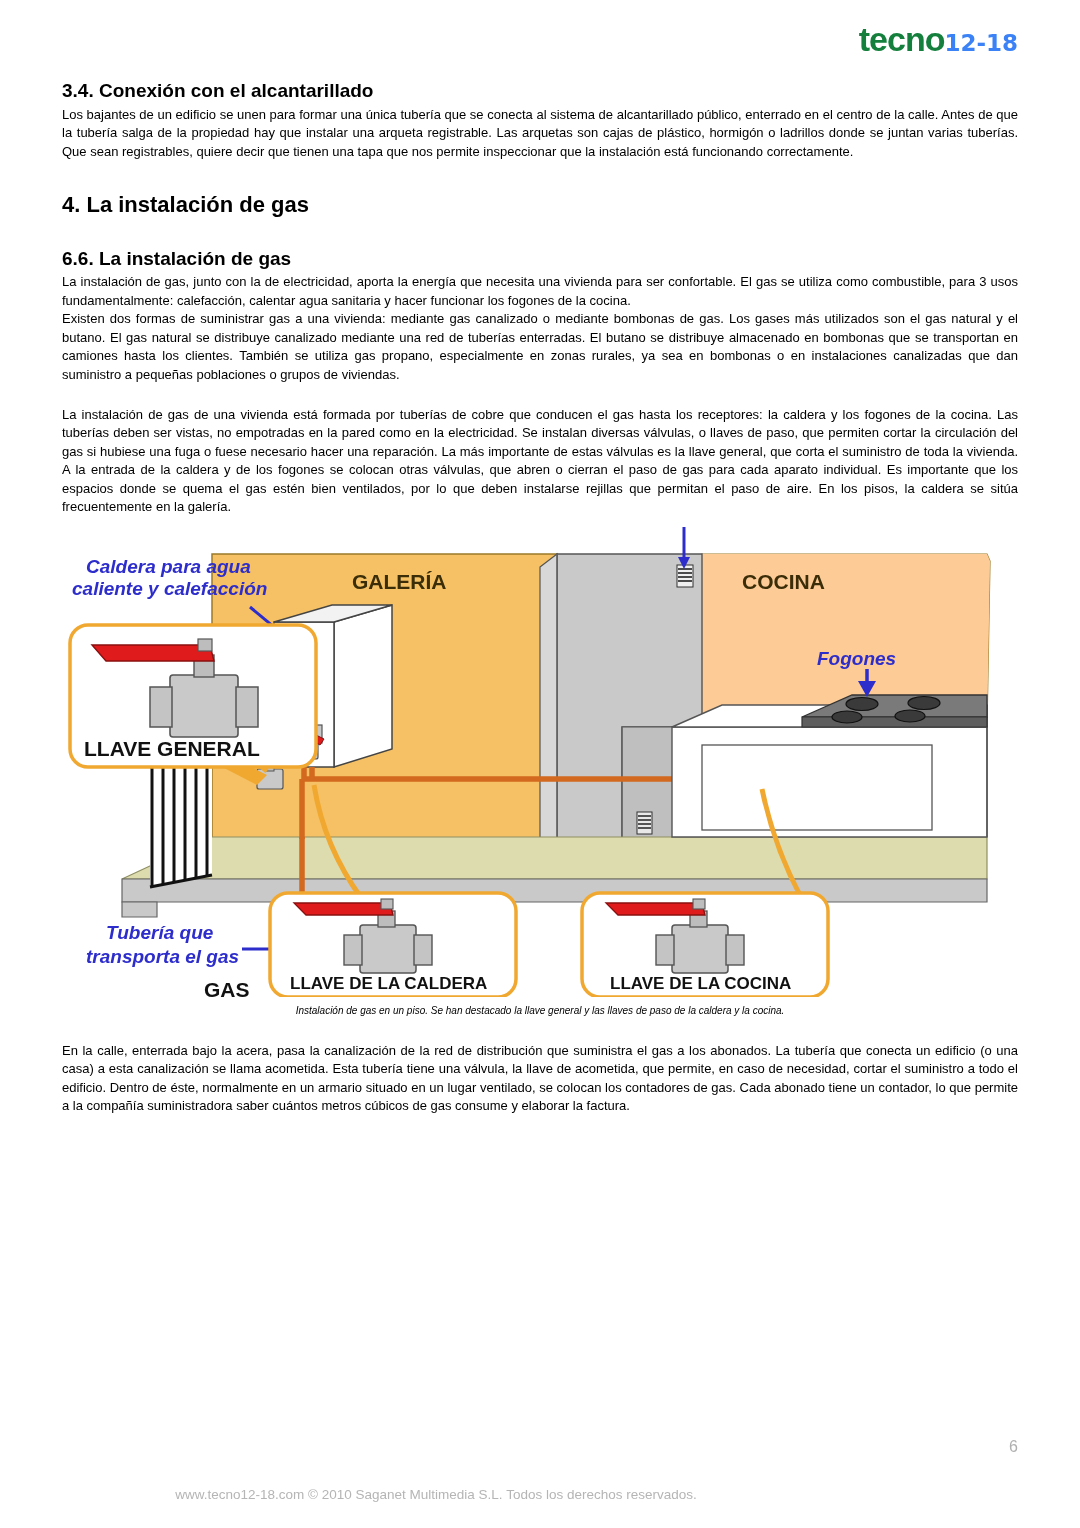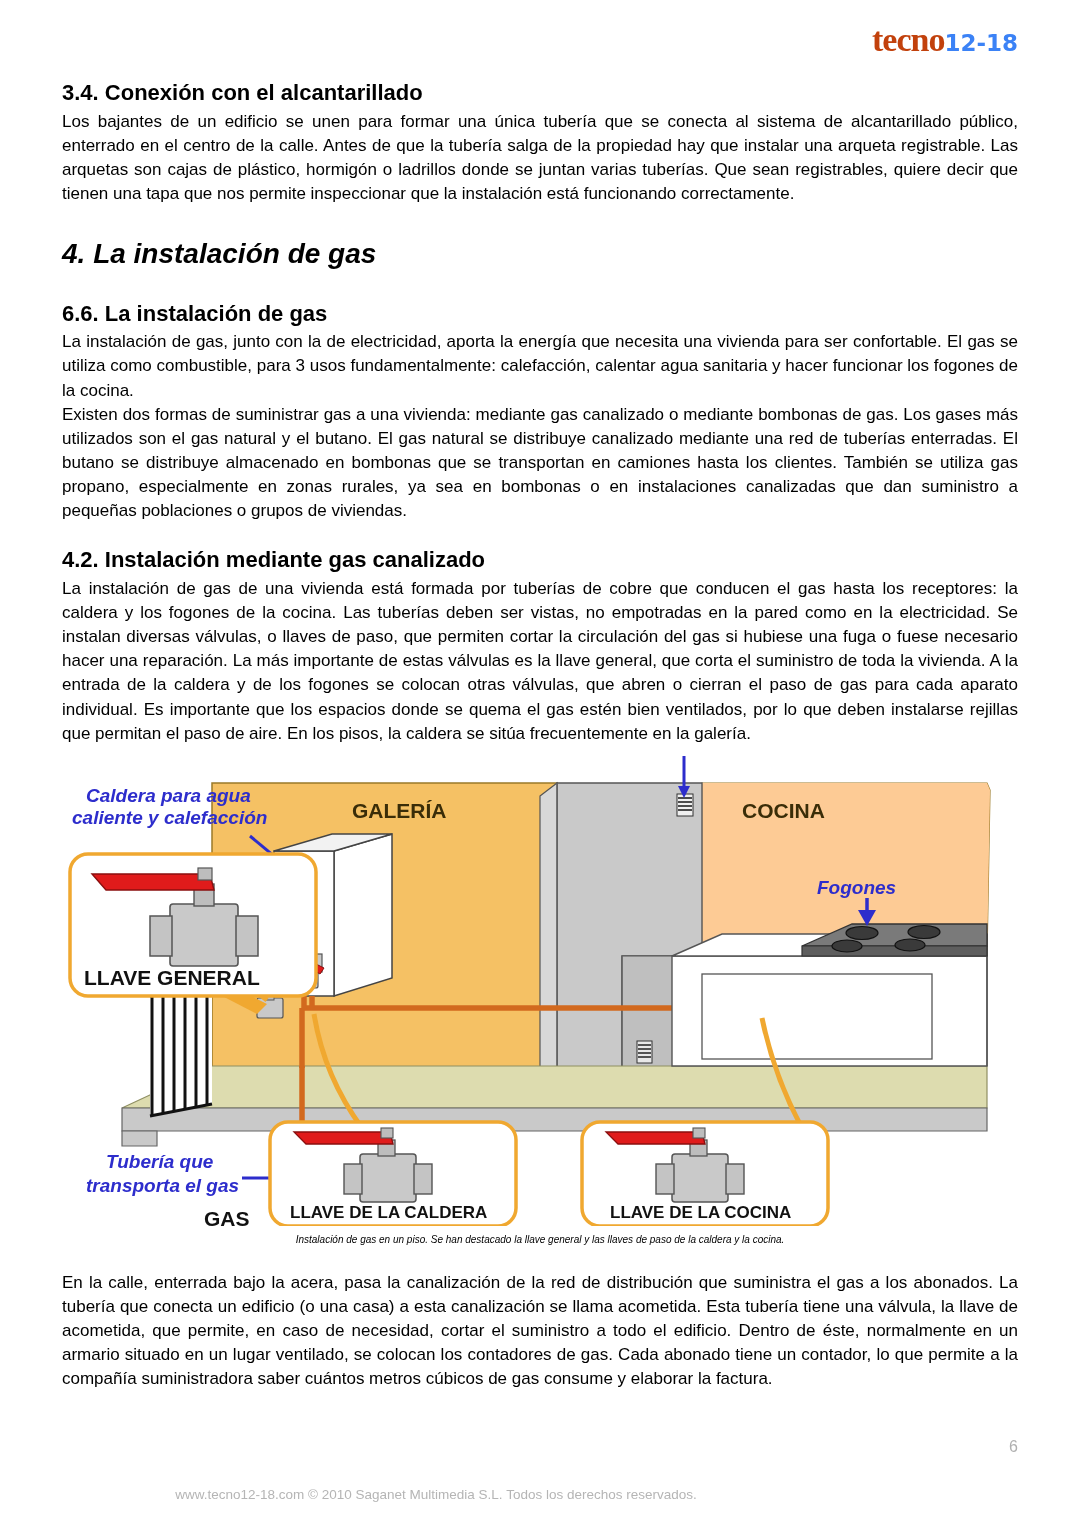--- a/index.html
+++ b/index.html
@@ -10,27 +10,27 @@
     font-family: "Liberation Sans", sans-serif;
     color: #000000;
     position: relative;
     overflow: hidden;
   }
   .page { position: relative; width: 1080px; height: 1528px; padding: 0 62px; }
 
   
   .logo-bar { height: 78px; position: relative; }
   .logo { position: absolute; right: 0; top: 20px; font-size: 34px; font-weight: bold; letter-spacing: -1px; }
-  .logo .tecno { color: #c2410c; font-family: Liberation Serif, serif; }
+  .logo .tecno { color: #15803d; font-family: Liberation Sans, sans-serif; }
   .logo .num { color: #3b82f6; font-size: 23px; font-family: "DejaVu Sans", sans-serif; letter-spacing: 0px; }
 
   
-  h3.sub { font-size: 22px; font-weight: bold; margin: 0 0 2px 0; line-height: 1.35; }
-  h2.sec { font-size: 28px; font-weight: bold; margin: 30px 0 26px 0; line-height: 1.3; font-style: italic; }
-  p.body { font-size: 17px; line-height: 1.42; margin: 0 0 0 0; text-align: justify; }
+  h3.sub { font-size: 19px; font-weight: bold; margin: 0 0 2px 0; line-height: 1.35; }
+  h2.sec { font-size: 22px; font-weight: bold; margin: 30px 0 26px 0; line-height: 1.3; }
+  p.body { font-size: 13px; line-height: 1.42; margin: 0 0 0 0; text-align: justify; }
   p.body + p.body { margin-top: 0px; }
   .block { margin-bottom: 22px; }
   .block-tight { margin-bottom: 0px; }
 
   
   .figure { margin-top: 10px; position: relative; width: 956px; }
   .diagram { position: relative; width: 956px; height: 470px; margin: 0 auto; }
   .caption { font-size: 10px; font-style: italic; text-align: center; margin-top: 8px; margin-bottom: 26px; }
 
   
@@ -56,21 +56,20 @@
 
   <h2 class="sec">4. La instalación de gas</h2>
 
   <div class="block">
     <h3 class="sub">6.6. La instalación de gas</h3>
     <p class="body">La instalación de gas, junto con la de electricidad, aporta la energía que necesita una vivienda para ser confortable. El gas se utiliza como combustible, para 3 usos fundamentalmente: calefacción, calentar agua sanitaria y hacer funcionar los fogones de la cocina.</p>
     <p class="body">Existen dos formas de suministrar gas a una vivienda: mediante gas canalizado o mediante bombonas de gas. Los gases más utilizados son el gas natural y el butano. El gas natural se distribuye canalizado mediante una red de tuberías enterradas. El butano se distribuye almacenado en bombonas que se transportan en camiones hasta los clientes. También se utiliza gas propano, especialmente en zonas rurales, ya sea en bombonas o en instalaciones canalizadas que dan suministro a pequeñas poblaciones o grupos de viviendas.</p>
   </div>
 
   <div class="block-tight">
-    <h3 class="sub">4.2. Instalación mediante gas canalizado</h3>
     <p class="body">La instalación de gas de una vivienda está formada por tuberías de cobre que conducen el gas hasta los receptores: la caldera y los fogones de la cocina. Las tuberías deben ser vistas, no empotradas en la pared como en la electricidad. Se instalan diversas válvulas, o llaves de paso, que permiten cortar la circulación del gas si hubiese una fuga o fuese necesario hacer una reparación. La más importante de estas válvulas es la llave general, que corta el suministro de toda la vivienda. A la entrada de la caldera y de los fogones se colocan otras válvulas, que abren o cierran el paso de gas para cada aparato individual. Es importante que los espacios donde se quema el gas estén bien ventilados, por lo que deben instalarse rejillas que permitan el paso de aire. En los pisos, la caldera se sitúa frecuentemente en la galería.</p>
   </div>
 
   <div class="figure">
     <div class="diagram">
       <svg viewBox="0 0 956 470" width="956" height="470">
 
         <polygon points="150,27 495,27 495,340 150,340" fill="#F5C164" stroke="#9a7a28" stroke-width="1.5"></polygon>
 
         <polygon points="640,27 925,27 928,34 925,200 640,200" fill="#FDCB95" stroke="#9a7a28" stroke-width="1.2"></polygon>

